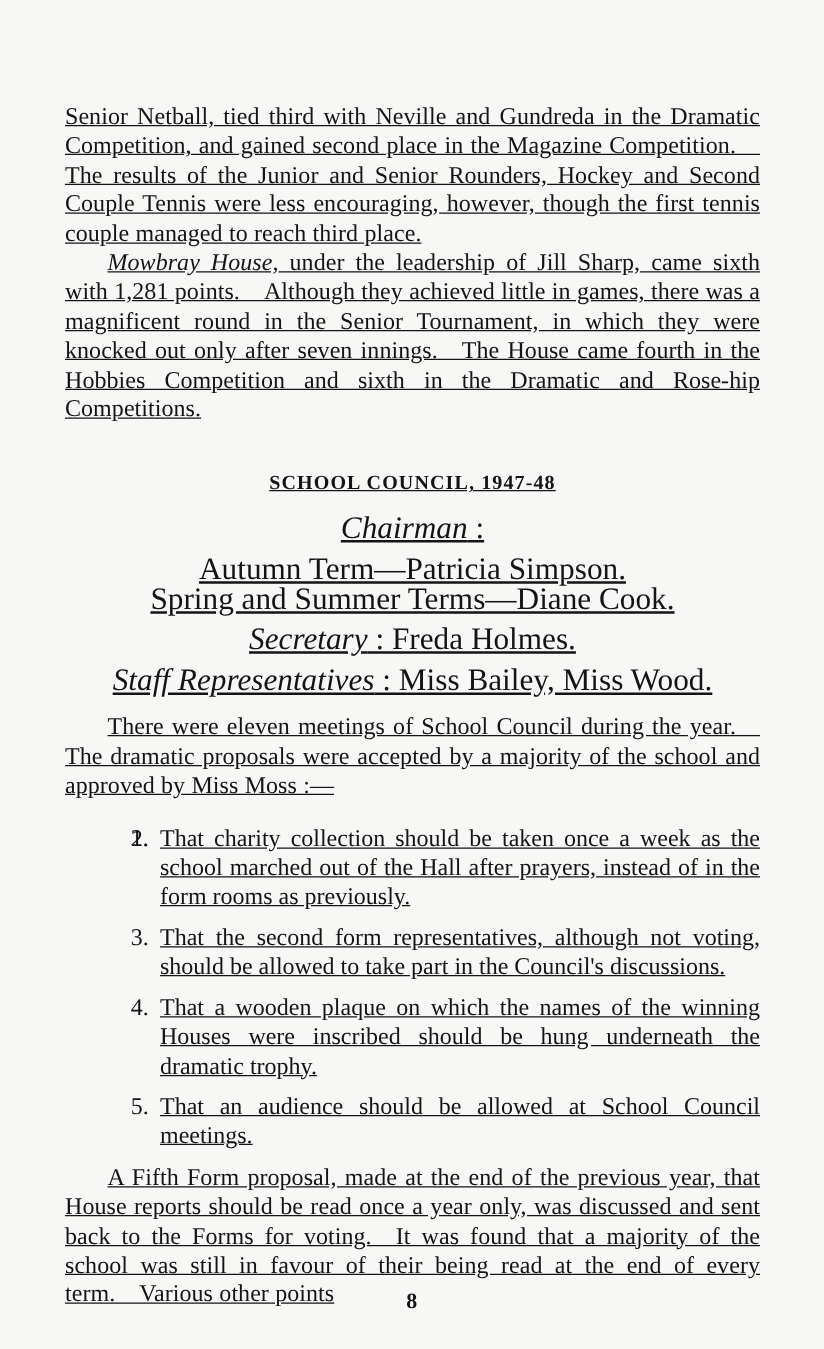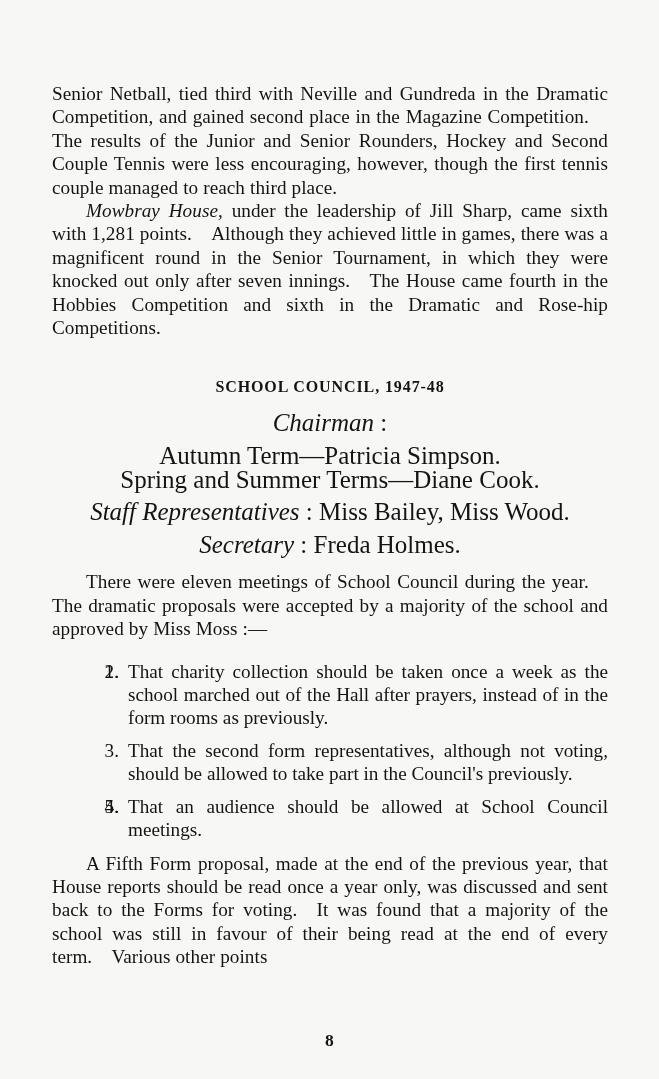--- a/index.html
+++ b/index.html
@@ -20,20 +20,21 @@
     position: absolute;
     left: 0;
     top: 0;
     width: 659px;
     height: 1079px;
     box-sizing: border-box;
     padding: 82px 51px 0 52px;
   }
   .textblock {
     width: 556px;
+    text-decoration: underline;
   }
   p.body {
     margin: 0;
     text-align: justify;
     text-justify: inter-word;
     font-size: 19.2px;
     line-height: 23.4px;
     letter-spacing: 0.05px;
     word-spacing: 0.2px;
   }
@@ -128,32 +129,32 @@
     <p class="body indent gap-para"><span class="ital">Mowbray House,</span><span> under the leadership of Jill Sharp, came sixth with 1,281 points. Although they achieved little in games, there was a magnificent round in the Senior Tournament, in which they were knocked out only after seven innings. The House came fourth in the Hobbies Competition and sixth in the Dramatic and Rose-hip Competitions.</span></p>
 
     <h2 class="heading">SCHOOL COUNCIL, 1947-48</h2>
 
     <p class="officer-line role-only"><span class="ital">Chairman</span><span> :</span></p>
 
     <p class="officer-line spaced">Autumn Term—Patricia Simpson.</p>
 
     <p class="officer-line tight">Spring and Summer Terms—Diane Cook.</p>
 
+    <p class="officer-line spaced"><span class="ital">Secretary</span><span> : Freda Holmes.</span></p>
+
     <p class="officer-line spaced"><span class="ital">Staff Representatives</span><span> : Miss Bailey, Miss Wood.</span></p>
-
-    <p class="officer-line spaced"><span class="ital">Secretary</span><span> : Freda Holmes.</span></p>
 
     <p class="body indent preamble">There were eleven meetings of School Council during the year. The dramatic proposals were accepted by a majority of the school and approved by Miss Moss :—</p>
 
     <div class="list-wrap">
       <ol class="proposals">
         <li><span class="num">1.</span></li>
         <li><span class="num">2.</span><span>That charity collection should be taken once a week as the school marched out of the Hall after prayers, instead of in the form rooms as previously.</span></li>
-        <li><span class="num">3.</span><span>That the second form representatives, although not voting, should be allowed to take part in the Council's previously.</span></li>
-        <li><span class="num">4.</span></li>
+        <li><span class="num">3.</span><span>That the second form representatives, although not voting, should be allowed to take part in the Council's discussions.</span></li>
+        <li><span class="num">4.</span><span>That a wooden plaque on which the names of the winning Houses were inscribed should be hung underneath the dramatic trophy.</span></li>
         <li><span class="num">5.</span><span>That an audience should be allowed at School Council meetings.</span></li>
       </ol>
     </div>
 
     <p class="body indent closing">A Fifth Form proposal, made at the end of the previous year, that House reports should be read once a year only, was discussed and sent back to the Forms for voting. It was found that a majority of the school was still in favour of their being read at the end of every term. Various other points</p>
 
   </div>
 
 </div>
 

